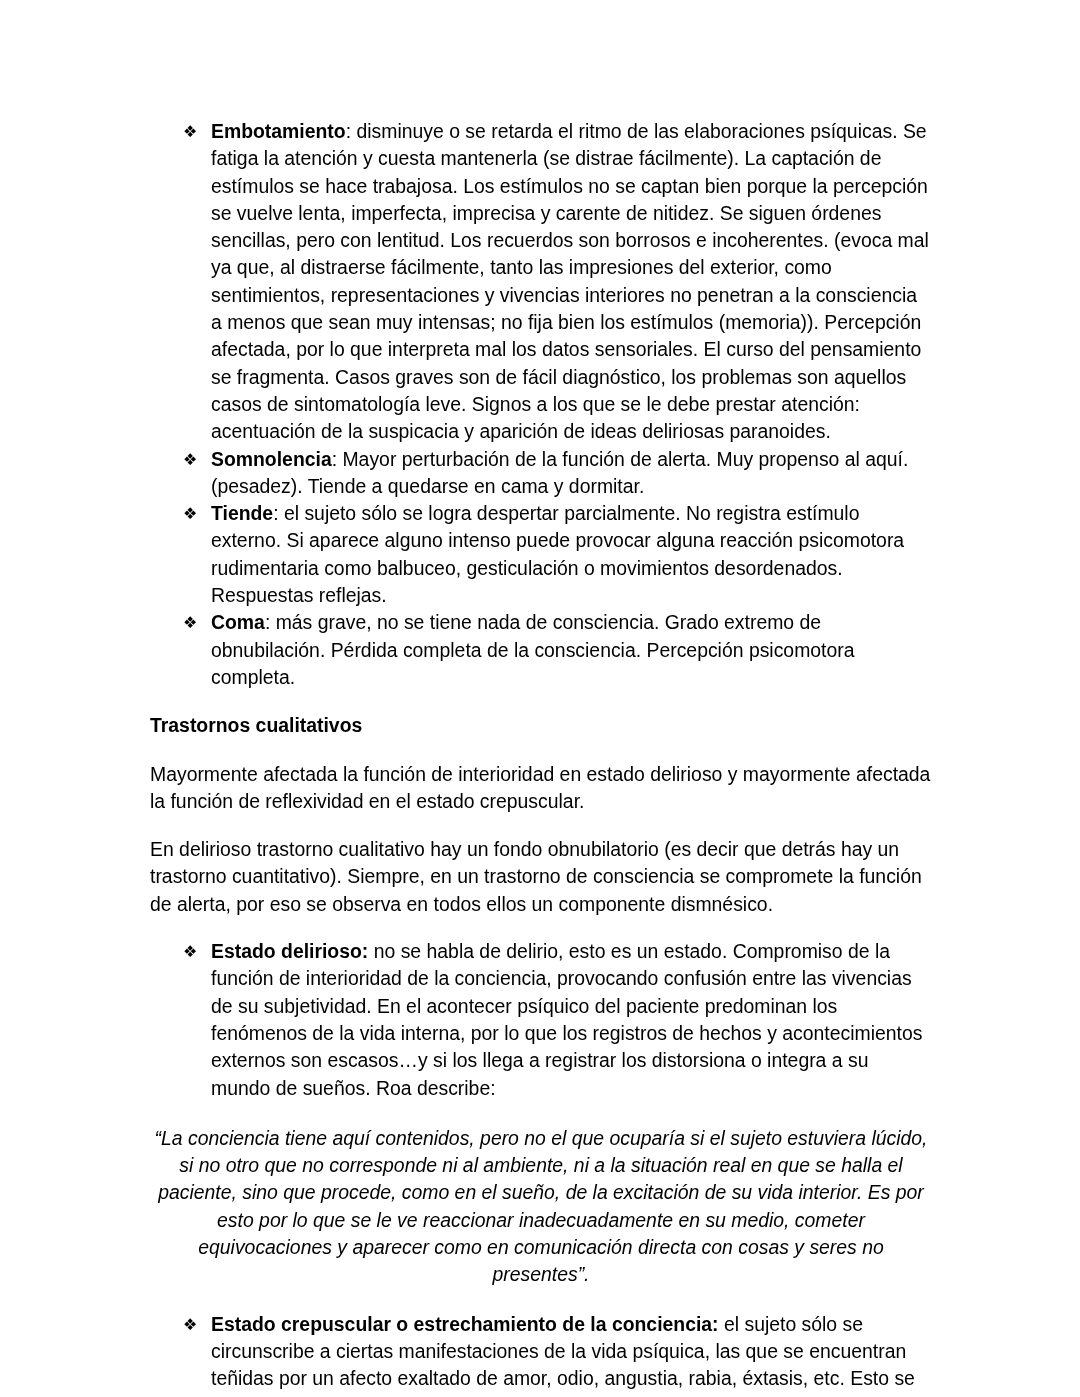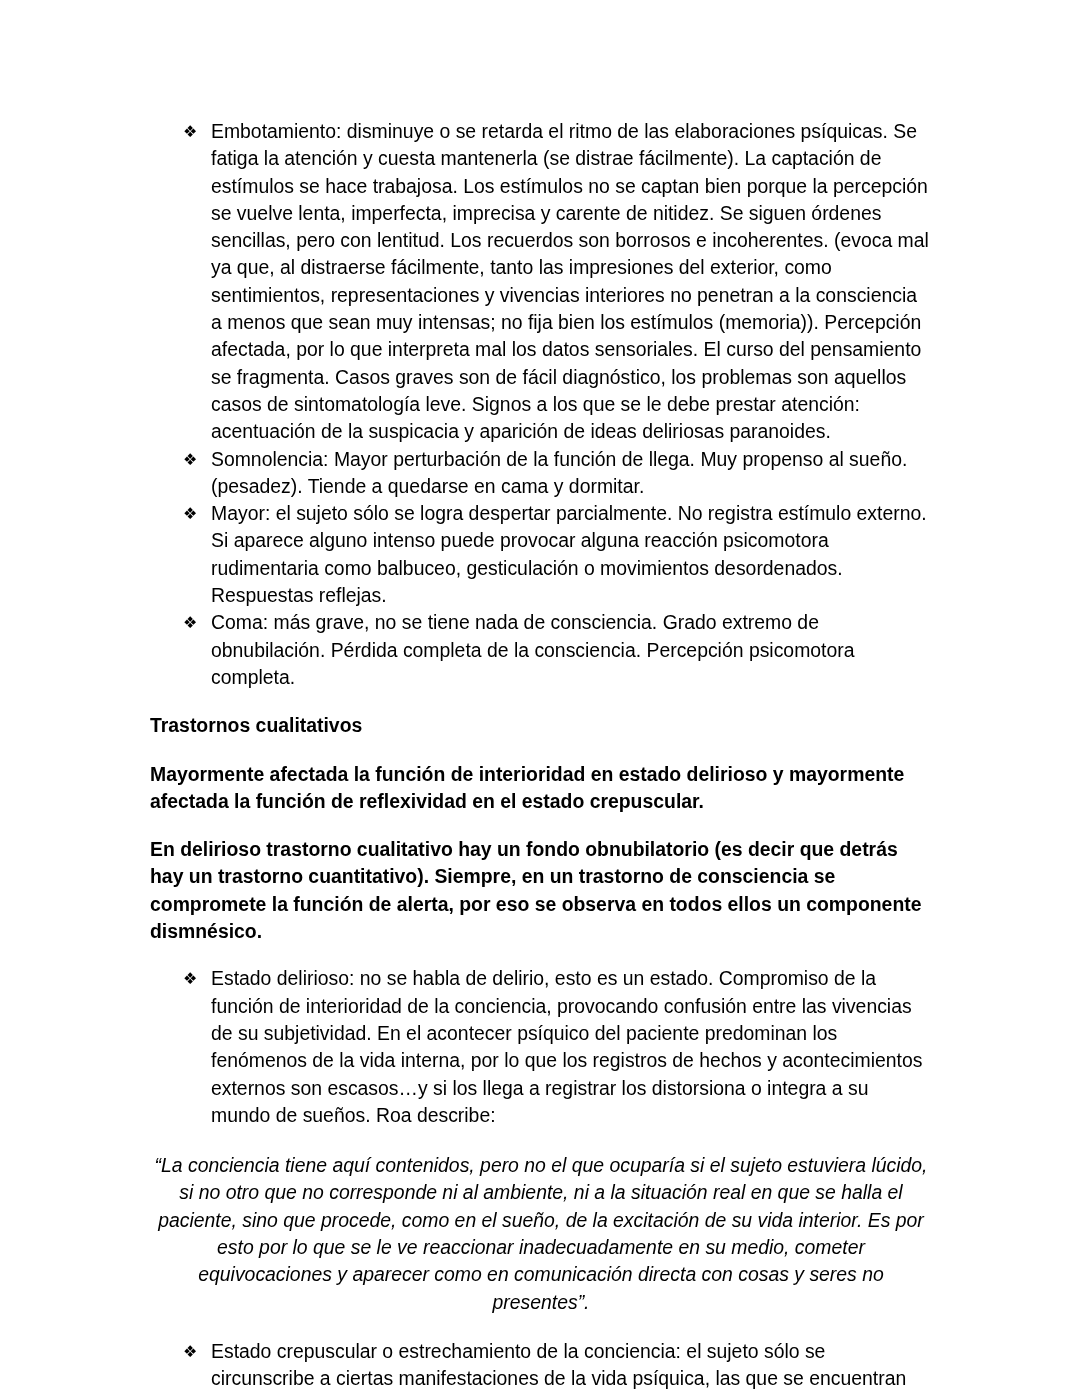--- a/index.html
+++ b/index.html
@@ -49,36 +49,35 @@
     position: absolute;
     left: 33px;
     top: 0;
     width: 20px;
     font-size: 16px;
     line-height: 27.3px;
     text-align: left;
     color: #000;
   }
   ul.bullets > li .term {
-    font-weight: normal;
+    font-weight: bold;
   }
 
   
   .section-heading {
     font-size: 19.4px;
     line-height: 27.3px;
     font-weight: bold;
     margin: 21px 0 8px 0;
   }
   p.body-para {
     font-size: 19.4px;
     line-height: 27.3px;
     margin: 21px 0 0 0;
     text-align: left;
-    font-weight: bold;
   }
 
   
   .quote-block {
     font-size: 19.4px;
     line-height: 27.3px;
     font-style: italic;
     text-align: center;
     margin: 23px 0 0 0;
     width: 782px;
@@ -93,25 +92,25 @@
 <div class="page">
   <div class="content">
 
     <ul class="bullets">
       <li>
         <span class="bullet-marker">❖</span>
         <span class="term">Embotamiento</span><span>: </span><span>disminuye o se retarda el ritmo de las elaboraciones psíquicas. Se fatiga la atención y cuesta mantenerla (se distrae fácilmente). La captación de estímulos se hace trabajosa. Los estímulos no se captan bien porque la percepción se vuelve lenta, imperfecta, imprecisa y carente de nitidez. Se siguen órdenes sencillas, pero con lentitud. Los recuerdos son borrosos e incoherentes. (evoca mal ya que, al distraerse fácilmente, tanto las impresiones del exterior, como sentimientos, representaciones y vivencias interiores no penetran a la consciencia a menos que sean muy intensas; no fija bien los estímulos (memoria)). Percepción afectada, por lo que interpreta mal los datos sensoriales. El curso del pensamiento se fragmenta. Casos graves son de fácil diagnóstico, los problemas son aquellos casos de sintomatología leve. Signos a los que se le debe prestar atención: acentuación de la suspicacia y aparición de ideas deliriosas paranoides.</span>
       </li>
       <li>
         <span class="bullet-marker">❖</span>
-        <span class="term">Somnolencia</span><span>: </span><span>Mayor perturbación de la función de llega. Muy propenso al sueño. (pesadez). Tiende a quedarse en cama y dormitar.</span>
+        <span class="term">Somnolencia</span><span>: </span><span>Mayor perturbación de la función de alerta. Muy propenso al aquí. (pesadez). Tiende a quedarse en cama y dormitar.</span>
       </li>
       <li>
         <span class="bullet-marker">❖</span>
-        <span class="term">Mayor</span><span>: </span><span>el sujeto sólo se logra despertar parcialmente. No registra estímulo externo. Si aparece alguno intenso puede provocar alguna reacción psicomotora rudimentaria como balbuceo, gesticulación o movimientos desordenados. Respuestas reflejas.</span>
+        <span class="term">Tiende</span><span>: </span><span>el sujeto sólo se logra despertar parcialmente. No registra estímulo externo. Si aparece alguno intenso puede provocar alguna reacción psicomotora rudimentaria como balbuceo, gesticulación o movimientos desordenados. Respuestas reflejas.</span>
       </li>
       <li>
         <span class="bullet-marker">❖</span>
         <span class="term">Coma</span><span>: </span><span>más grave, no se tiene nada de consciencia. Grado extremo de obnubilación. Pérdida completa de la consciencia. Percepción psicomotora completa.</span>
       </li>
     </ul>
 
     <div class="section-heading">Trastornos cualitativos</div>
 
     <p class="body-para">Mayormente afectada la función de interioridad en estado delirioso y mayormente afectada la función de reflexividad en el estado crepuscular.</p>

